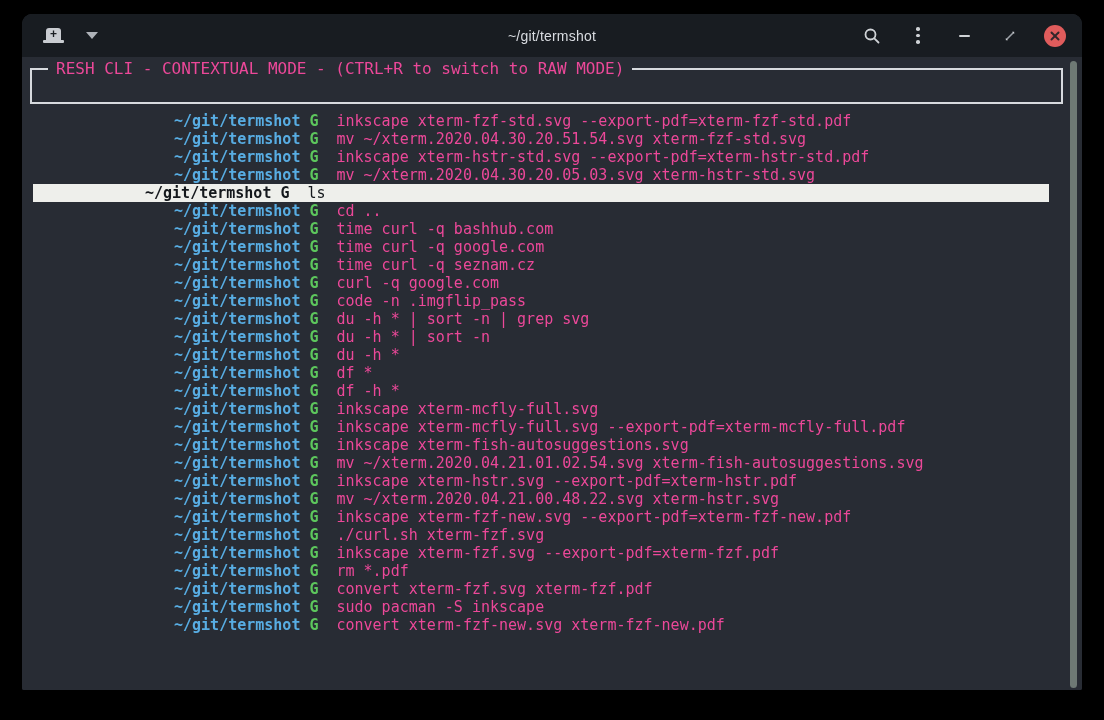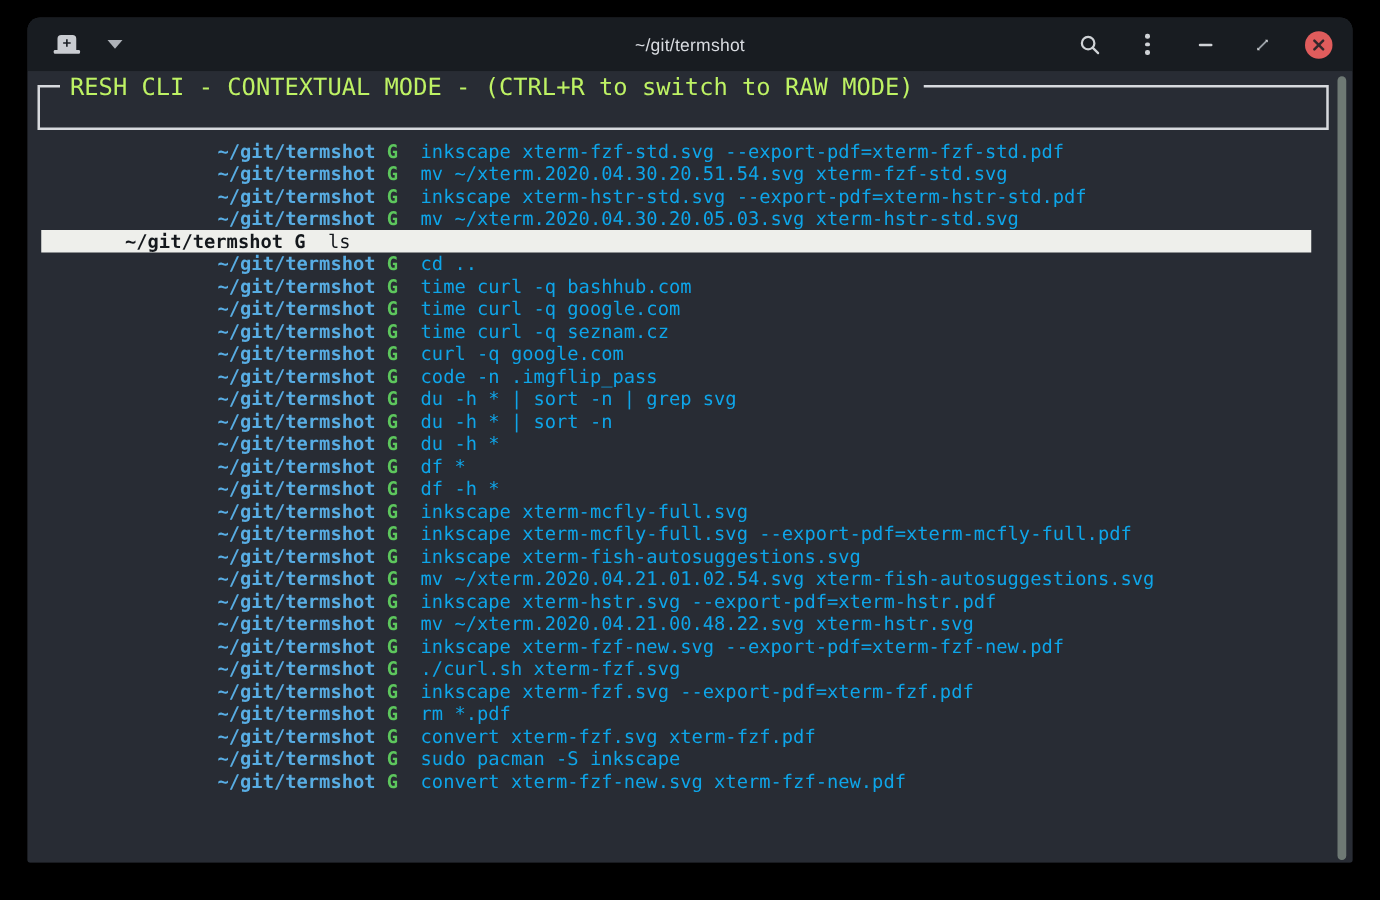--- a/index.html
+++ b/index.html
@@ -29,29 +29,29 @@
     display:flex;align-items:center;justify-content:center;}
   .close-btn svg{display:block;}
   .kebab{display:flex;flex-direction:column;gap:3px;align-items:center;}
   .kebab i{width:3.5px;height:3.5px;background:#cfd2d6;border-radius:50%;display:block;}
   
   .content{position:relative;height:633px;background:var(--term-bg,#282c34);
     font-family:"DejaVu Sans Mono","Liberation Mono",monospace;font-size:15px;color:#d8dbe0;}
   .resh-box{position:absolute;left:8px;top:11px;width:1029px;height:32px;
     border:2px solid #d7dade;}
   .resh-box .box-title{position:absolute;top:-11px;left:16px;background:var(--term-bg,#282c34);
-    padding:0 8px;color:#bef264;font-size:19px;white-space:pre;}
+    padding:0 8px;color:#ec4899;font-size:16px;white-space:pre;}
   .resh-query{position:absolute;left:6px;top:4px;right:6px;bottom:2px;color:#d8dbe0;}
   .history{position:absolute;left:0;top:55px;right:0;}
   .row{height:18px;line-height:18px;white-space:pre;padding-left:152px;}
   .row .path{color:var(--path-blue,#58ade3);font-weight:bold;}
   .row .git{color:var(--git-green,#5dc75d);font-weight:bold;margin-left:9px;}
-  .row .cmd{margin-left:18px;color:#0ea5e9;}
+  .row .cmd{margin-left:18px;color:#ec4899;}
   .row.selected{background:var(--selection-bg,#eeefeb);margin-left:11px;width:1016px;
-    padding-left:67px;box-sizing:border-box;}
+    padding-left:112px;box-sizing:border-box;}
   .row.selected .path,.row.selected .git,.row.selected .cmd{color:#14181c;}
   
   .scrollbar{position:absolute;right:5px;top:4px;width:7px;height:627px;border-radius:4px;
     background:var(--scrollbar,#6e7974);}
 </style>
 </head>
 <body>
 
 <div class="stage">
   <div class="window">

